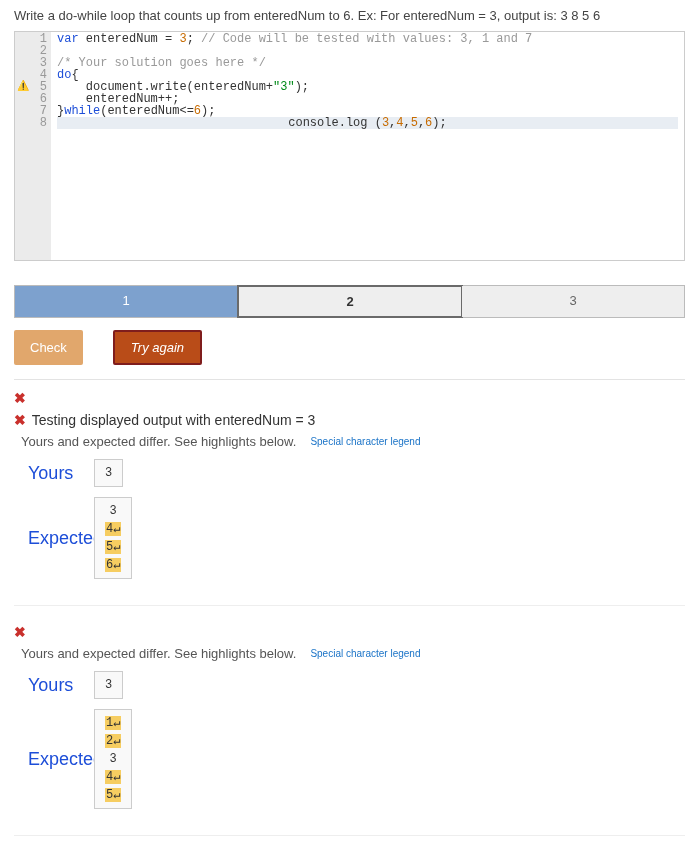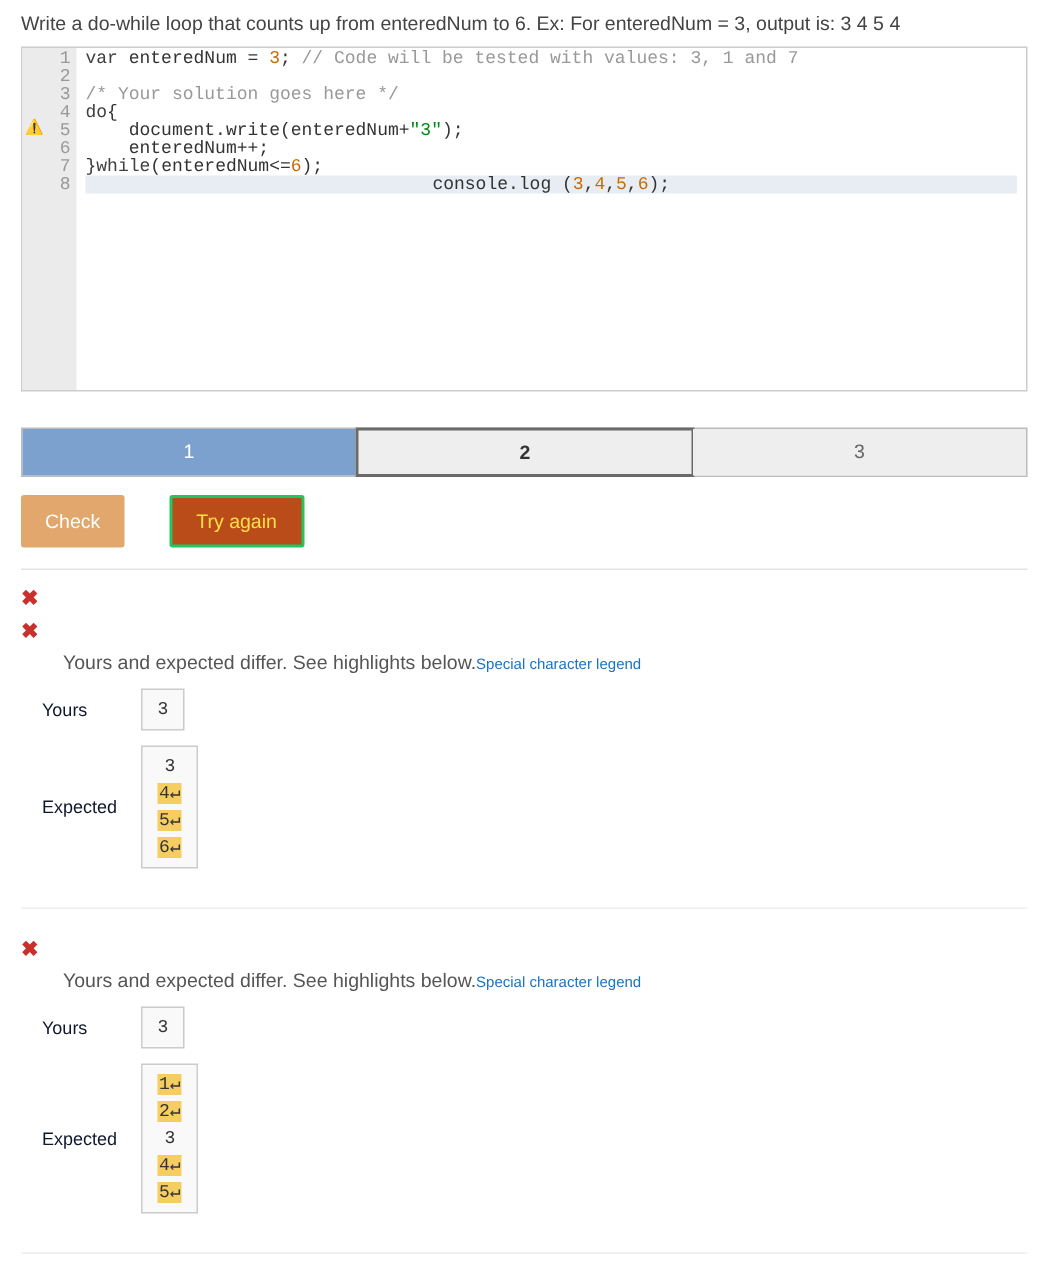--- a/index.html
+++ b/index.html
@@ -7,57 +7,57 @@
     
     .instruction { font-size: 13px; color: #444; margin-bottom: 8px; }
     
     .editor-container { border: 1px solid #ccc; background: #fff; }
     .editor-row { display: flex; }
     .gutter { width: 36px; background: #ebebeb; text-align: right; color: #999; font-family: "Courier New", monospace; font-size: 12px; line-height: 1.35; padding-right: 4px; padding-top: 1px; }
     .gutter .ln { display: block; height: 12px; line-height: 12px; position: relative; }
     .warn { position: absolute; left: 2px; top: 0; font-size: 10px; }
     
     .code { flex: 1; font-family: "Courier New", monospace; font-size: 12px; line-height: 1.35; padding: 1px 6px 0 6px; white-space: pre; overflow: hidden; min-height: 228px; }
-    .kw { color: #404040; }
+    .kw { color: #1d4ed8; }
     .str { color: #008a18; }
     .com { color: #999; margin-top: 12px; }
     .num { color: #c76b00; }
     .hl-line { background: #e8edf3; text-align: center; }
     .line { height: 12px; line-height: 12px; display: block; }
     
     .tabs { display: flex; margin-top: 24px; border: 1px solid #bbb; }
     .tab { flex: 1; text-align: center; padding: 7px 0; font-size: 13px; background: #eee; border-right: 1px solid #bbb; cursor: pointer; color: #666; }
     .tab:last-child { border-right: none; }
     .tab.active { background: #7da1ce; color: #fff; }
     .tab.current { background: #eee; border: 2px solid #6a6a6a; margin: -1px; font-weight: bold; color: #333; }
     
     .actions { margin-top: 12px; display: flex; gap: 30px; }
     .btn { padding: 8px 16px; font-size: 13px; border: none; cursor: pointer; border-radius: 2px; }
     .btn-check { background: #e1a76c; color: #fff; }
-    .btn-try { background: #b94c18; color: #fde047; border: 2px solid #22c55e; }
+    .btn-try { background: #b94c18; color: #ffffff; border: 2px solid #7f1d1d; font-style: italic; }
     
     .divider { border: none; border-top: 1px solid #e3e3e3; margin: 14px 0 10px 0; }
     
     .fail-icon { color: #c9302c; font-weight: bold; font-size: 14px; }
     .standalone-fail { margin-bottom: 6px; }
     
     .test-block { margin-bottom: 18px; border-bottom: 1px solid #eee; padding-bottom: 16px; }
     .test-title { font-size: 14px; color: #333; margin-bottom: 6px; display: flex; align-items: center; gap: 6px; }
-    .diff-msg { font-size: 13px; color: #555; margin-left: 28px; margin-bottom: 10px; display: flex; align-items: flex-end; gap: 0; }
+    .diff-msg { font-size: 13px; color: #555; margin-left: 7px; margin-bottom: 10px; display: flex; align-items: center; gap: 14px; }
     .legend-link { color: #1a73c7; font-size: 10px; }
     
     .result-row { display: flex; align-items: center; margin-left: 14px; margin-bottom: 10px; }
-    .result-label { width: 66px; font-size: 12px; color: #0f172a; }
+    .result-label { width: 66px; font-size: 18px; color: #1d4ed8; }
     .result-box { border: 1px solid #ccc; padding: 4px 10px; font-family: "Courier New", monospace; font-size: 12px; background: #f9f9f9; min-width: 20px; text-align: center; line-height: 1.5; }
     .hl { background: #f6cd61; padding: 0 1px; }
   </style>
 </head>
 <body>
 
-<div class="instruction">Write a do-while loop that counts up from enteredNum to 6. Ex: For enteredNum = 3, output is: 3 4 5 4</div>
+<div class="instruction">Write a do-while loop that counts up from enteredNum to 6. Ex: For enteredNum = 3, output is: 3 8 5 6</div>
 
 <div class="editor-container">
   <div class="editor-row">
     <div class="gutter">
       <span class="ln">1</span>
       <span class="ln">2</span>
       <span class="ln">3</span>
       <span class="ln">4</span>
       <span class="ln"><span class="warn">⚠️</span><span>5</span></span>
       <span class="ln">6</span>
@@ -79,20 +79,21 @@
   <button class="btn btn-try">Try again</button>
 </div>
 
 <hr class="divider">
 
 <div class="standalone-fail"><span class="fail-icon">✖</span></div>
 
 <div class="test-block">
   <div class="test-title">
     <span class="fail-icon">✖</span>
+    <span>Testing displayed output with enteredNum = 3</span>
   </div>
   <div class="diff-msg">
     <span>Yours and expected differ. See highlights below.</span>
     <a class="legend-link">Special character legend</a>
   </div>
   <div class="result-row">
     <div class="result-label">Yours</div>
     <div class="result-box">3</div>
   </div>
   <div class="result-row">

